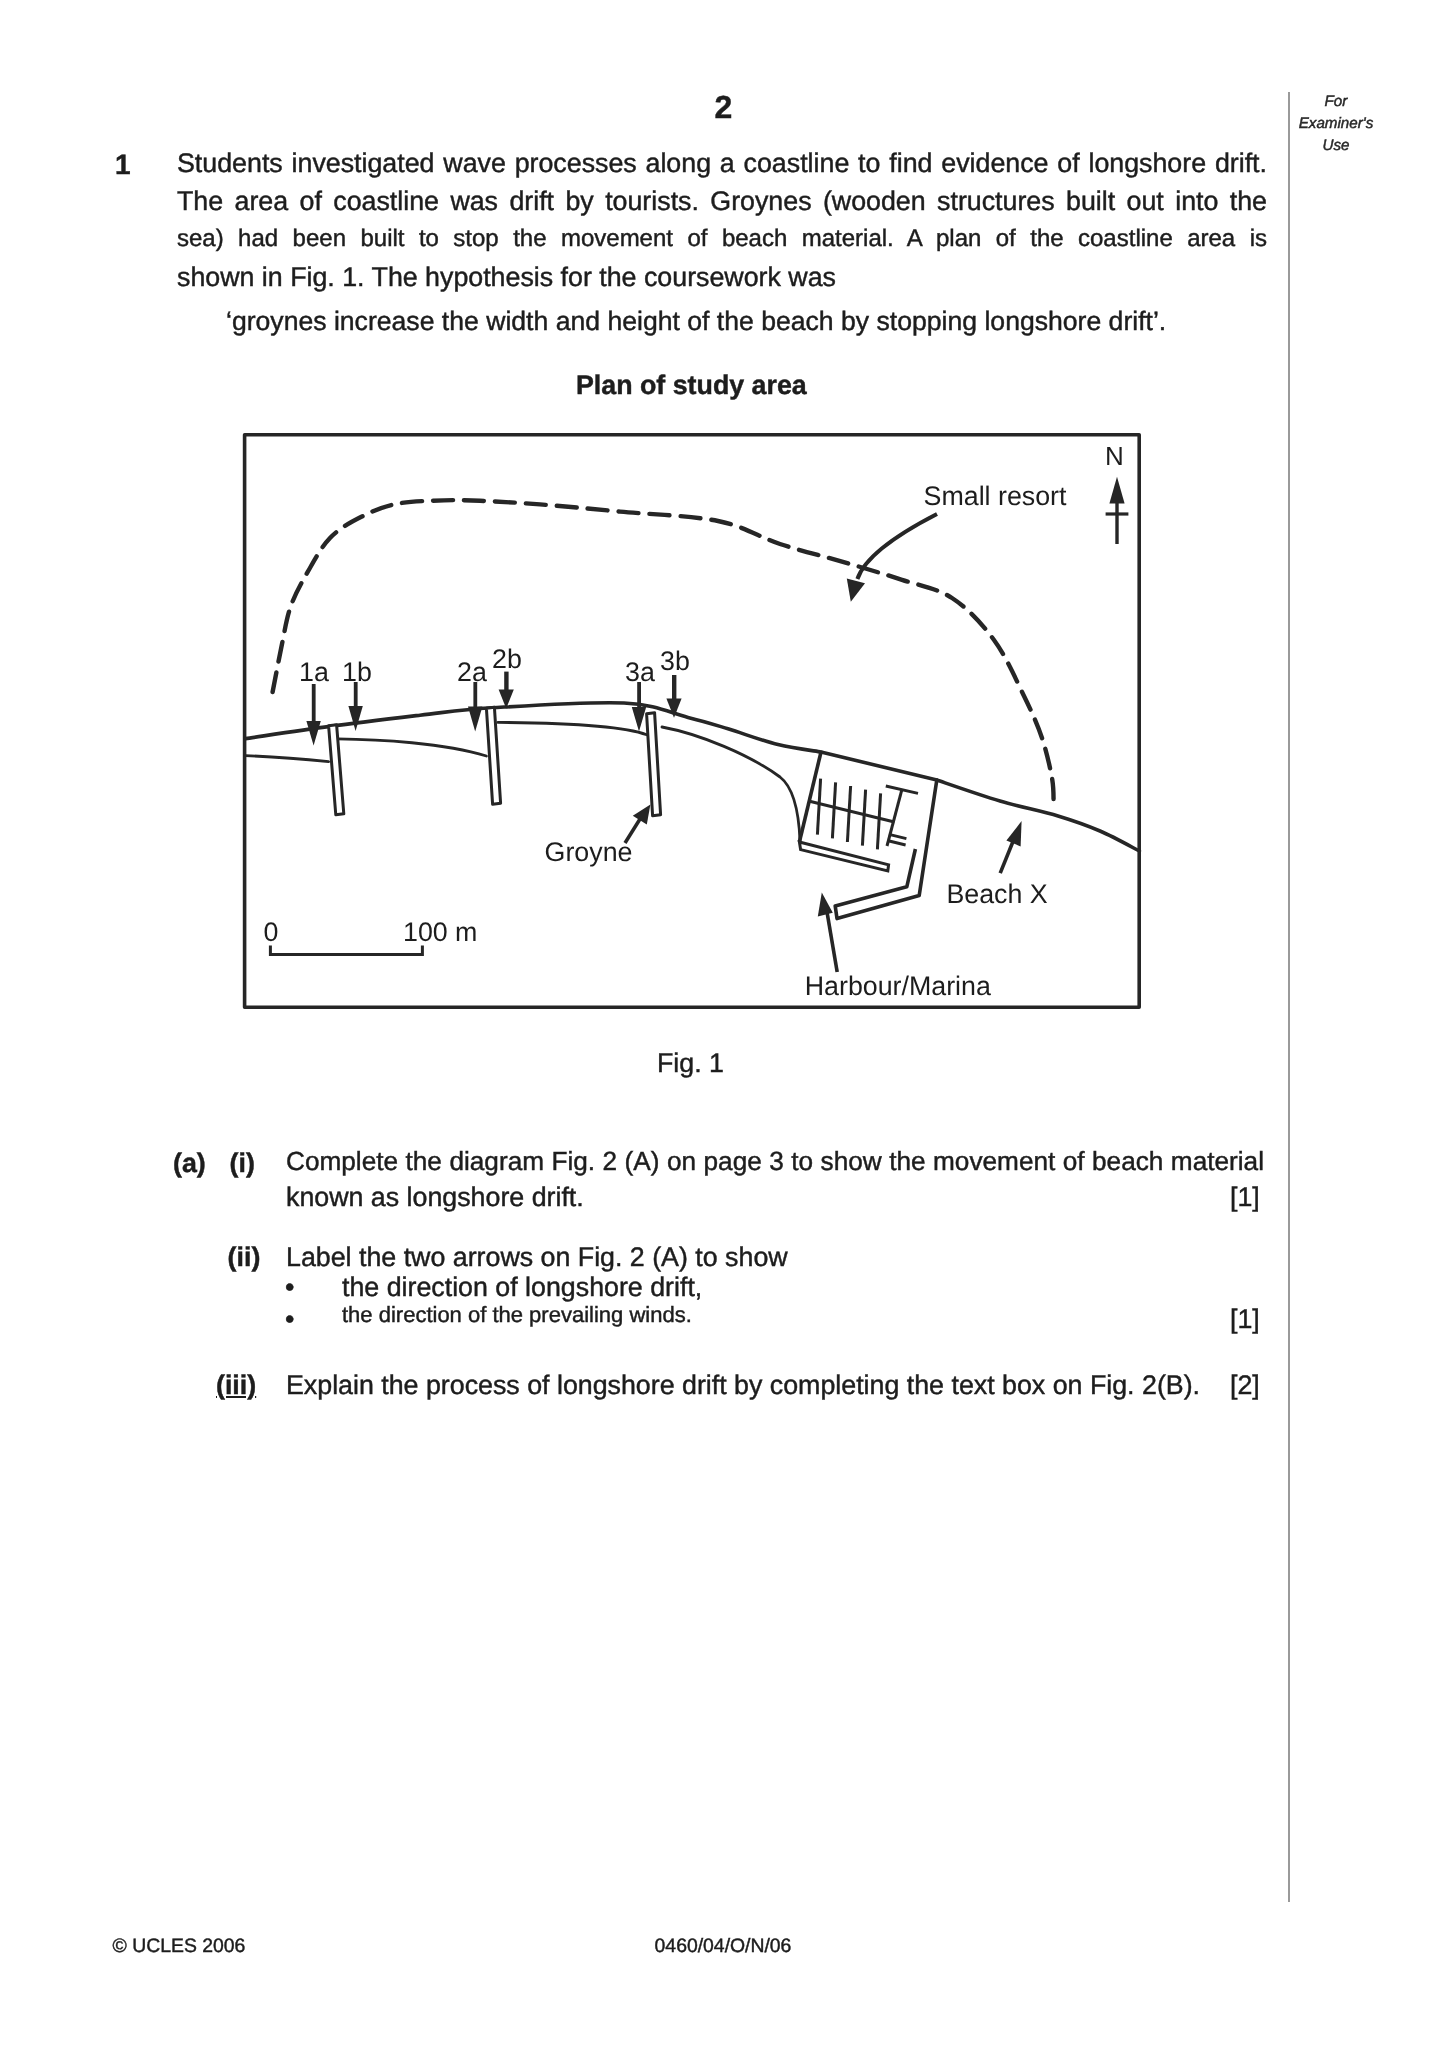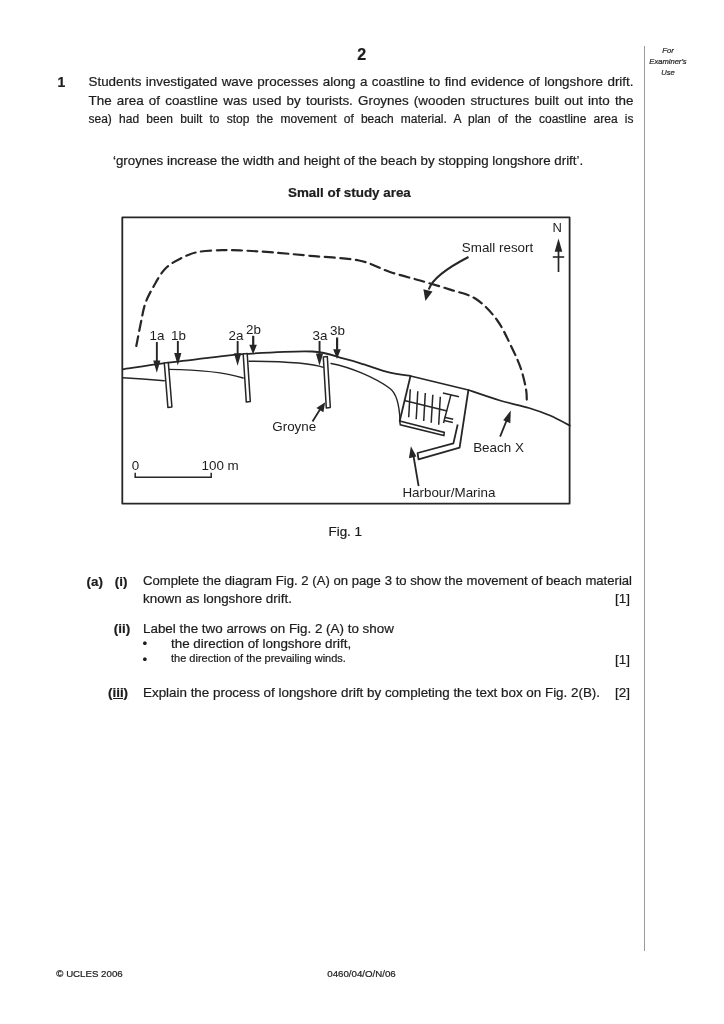--- a/index.html
+++ b/index.html
@@ -16,28 +16,29 @@
   <div class="t" style="left:357.2px;top:47px;font-size:16px;font-weight:bold;">2</div>
 
   <div style="position:absolute;left:644px;top:46px;width:1px;height:905px;background:#9a9a9a;"></div>
 
   <div class="t" style="left:645px;top:44.5px;width:46px;font-size:7.6px;font-style:italic;line-height:11px;text-align:center;white-space:normal;color:#2e2e2e;">For Examiner's Use</div>
 
   <div class="t" style="left:57.5px;top:75.2px;font-size:14px;font-weight:bold;">1</div>
 
   <div class="j" style="left:88.5px;top:71.6px;width:545px;font-size:13.4px;line-height:19.1px;">Students investigated wave processes along a coastline to find evidence of longshore drift.</div>
 
-  <div class="j" style="left:88.5px;top:90.7px;width:545px;font-size:13.4px;line-height:19.1px;">The area of coastline was used by tourists. Groynes (wooden structures built out into the</div>
+  <div class="j" style="left:88.5px;top:90.7px;width:545px;font-size:13.4px;line-height:19.1px;">The area of coastline was drift by tourists. Groynes (wooden structures built out into the</div>
 
   <div class="j" style="left:88.5px;top:109.8px;width:545px;font-size:12px;line-height:19.1px;">sea) had been built to stop the movement of beach material. A plan of the coastline area is</div>
 
+  <div class="t" style="left:88.5px;top:131.6px;font-size:13.4px;">shown in Fig. 1. The hypothesis for the coursework was</div>
 
   <div class="t" style="left:113px;top:153.5px;font-size:13.3px;">‘groynes increase the width and height of the beach by stopping longshore drift’.</div>
 
-  <div class="t" style="left:288px;top:185.5px;font-size:13.4px;font-weight:bold;">Small of study area</div>
+  <div class="t" style="left:288px;top:185.5px;font-size:13.4px;font-weight:bold;">Plan of study area</div>
 
   <svg width="724" height="1024" viewBox="0 0 724 1024">
     <g fill="none" stroke="#262626" stroke-width="1.7" stroke-linecap="round" stroke-linejoin="round">
 
       <rect x="122.3" y="217.4" width="447.3" height="286.2" stroke-width="1.8"></rect>
 
       <path d="M136.3,346 C137.1,342.0 139.5,329.2 141,322 C142.5,314.8 143.3,308.9 145.5,302.8 C147.7,296.8 150.8,291.3 154,285.7 C157.2,280.1 160.6,273.6 165,269 C169.4,264.4 175.1,261.2 180.7,258.4 C186.3,255.5 191.5,253.3 198.4,251.9 C205.3,250.5 215.1,250.4 222,250.2 C228.9,249.9 232.0,250.1 240,250.4 C248.0,250.7 258.3,251.3 270,252.2 C281.7,253.1 295.2,254.4 310,255.8 C324.8,257.2 345.7,257.8 359,260.5 C372.3,263.2 379.7,268.6 390,272 C400.3,275.4 410.8,277.8 421,280.8 C431.2,283.8 441.8,286.9 451,289.9 C460.2,292.9 468.3,294.0 476,299 C483.7,304.0 491.0,311.8 497,320 C503.0,328.2 508.0,339.8 512,348 C516.0,356.2 518.7,362.2 521,369 C523.3,375.8 525.0,383.6 526,389 C527.0,394.4 526.7,399.4 526.8,401.5" stroke-width="2.2" stroke-dasharray="10 5.5"></path>
 
       <path d="M122.8,369.3 C129.8,368.3 150.5,365.1 165,363.2 C179.5,361.2 196.5,359.2 210,357.6 C223.5,356.1 229.0,354.9 246,353.9 C263.0,352.9 295.7,350.7 312,351.5 C328.3,352.3 335.3,356.6 344,358.7 C352.7,360.8 356.5,362.1 364,364.4 C371.5,366.7 381.2,370.4 389,372.3 C396.8,374.2 406.9,375.4 410.5,376" stroke-width="1.8"></path>
 

